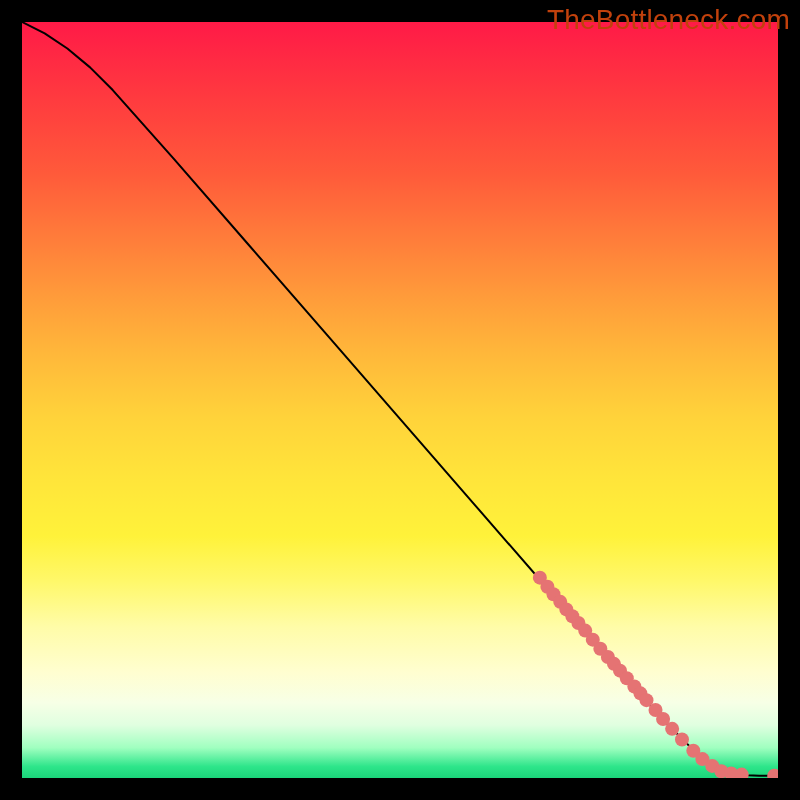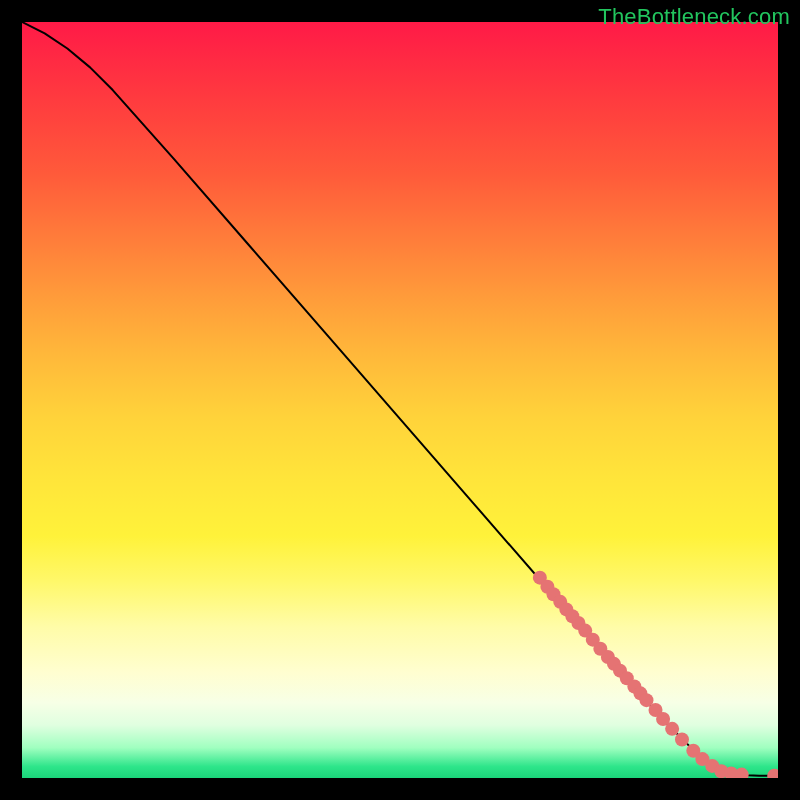--- a/index.html
+++ b/index.html
@@ -48,22 +48,22 @@
     );
   }
   .curve {
     position: absolute;
     inset: 0;
   }
   .watermark {
     position: absolute;
     top: 4px;
     right: 10px;
-    color: #22c55e;
-    font-size: 22px;
+    color: #c2410c;
+    font-size: 28px;
     font-weight: 500;
     letter-spacing: 0.2px;
     user-select: none;
   }
 </style>
 </head>
 <body>
 
 <div class="wrap">
   <div class="plot">

